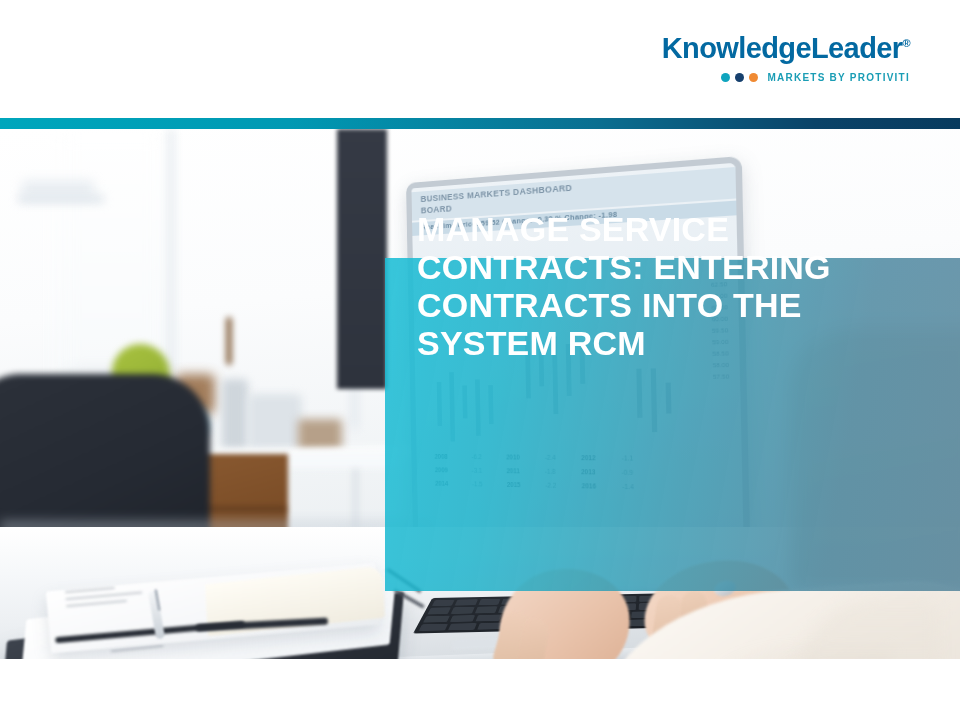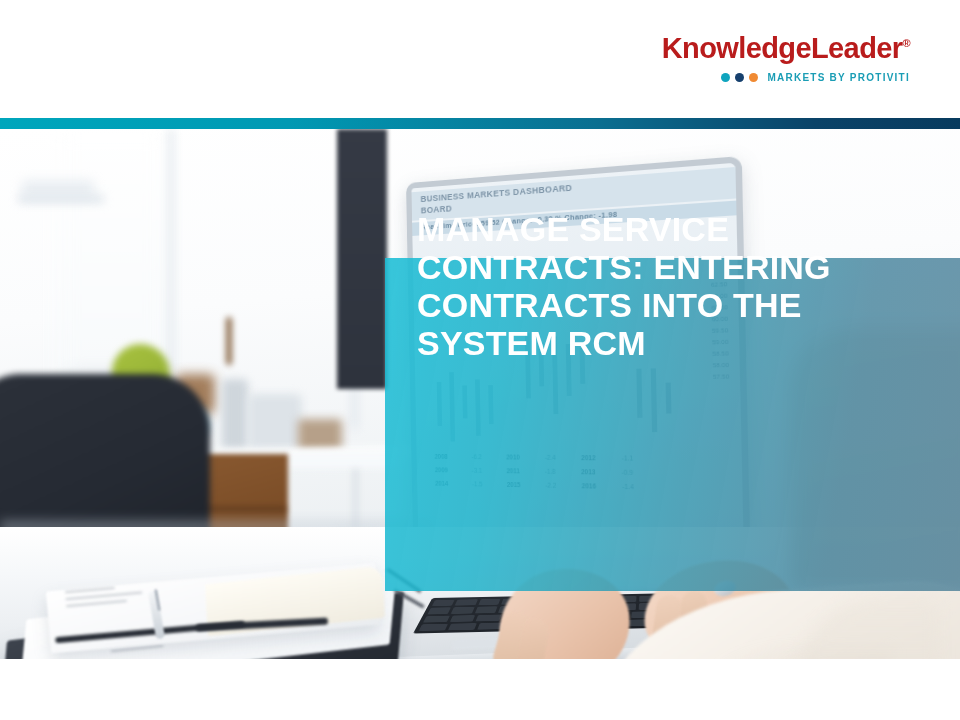--- a/index.html
+++ b/index.html
@@ -16,21 +16,21 @@
   .header {
     position:absolute; left:0; top:0; width:960px; height:118px;
     background:#ffffff;
   }
   .logo-block {
     position:absolute; right:50px; top:34px;
     text-align:right;
   }
   .logo-wordmark {
     font-size:29px; font-weight:bold; letter-spacing:-0.6px;
-    color:#b91c1c; line-height:1; white-space:nowrap;
+    color:#0369a1; line-height:1; white-space:nowrap;
     font-family:"Liberation Sans", sans-serif;
     text-align:right;
   }
   .logo-wordmark .reg {
     font-size:11px; vertical-align:super; font-weight:bold;
   }
   .logo-tagline-row {
     display:flex; align-items:center; justify-content:flex-end;
     gap:9px; margin-top:9px;
   }

